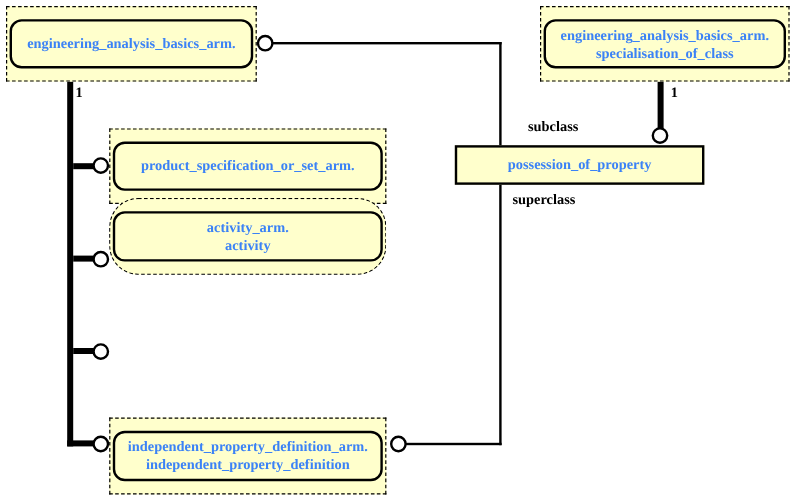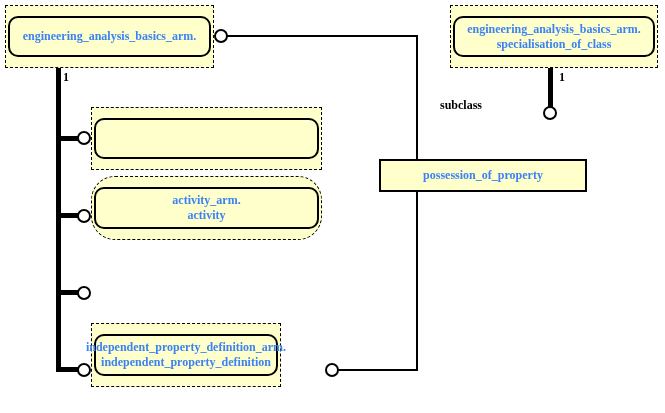--- a/index.html
+++ b/index.html
@@ -41,21 +41,20 @@
   }
 
   
   .solidbox {
     position: absolute;
     background: #FFFFCC;
     border: 2px solid #000000;
     display: flex;
     align-items: center;
     justify-content: center;
-    margin-top: 38px;
   }
 
   .hline, .vline { position: absolute; background: #000000; }
 
   .circle {
     position: absolute;
     width: 14px; height: 14px;
     background: #ffffff;
     border: 2px solid #000000;
     border-radius: 50%;
@@ -112,31 +111,32 @@
 
   <div class="refbox" style="left:450px; top:5px; width:208px; height:63px;">
     <div class="inner">
       <div class="txt">engineering_analysis_basics_arm.</div>
       <div class="txt">specialisation_of_class</div>
     </div>
   </div>
 
   <div class="refbox" style="left:91px; top:107px; width:231px; height:63px;">
     <div class="inner">
+      <div class="txt">product_specification_or_set_arm.</div>
     </div>
   </div>
 
-  <div class="refbox" style="left:91px; top:176px; width:231px; height:64px;border-radius:24px;">
+  <div class="refbox" style="left:91px; top:165px; width:231px; height:64px;border-radius:24px;">
     <div class="inner">
       <div class="txt">activity_arm.</div>
       <div class="txt">activity</div>
     </div>
   </div>
 
 
-  <div class="refbox" style="left:91px; top:323px; width:190px; height:64px;">
+  <div class="refbox" style="left:91px; top:348px; width:231px; height:64px;">
     <div class="inner">
       <div class="txt">independent_property_definition_arm.</div>
       <div class="txt">independent_property_definition</div>
     </div>
   </div>
 
 </div>
 
 </body></html>

